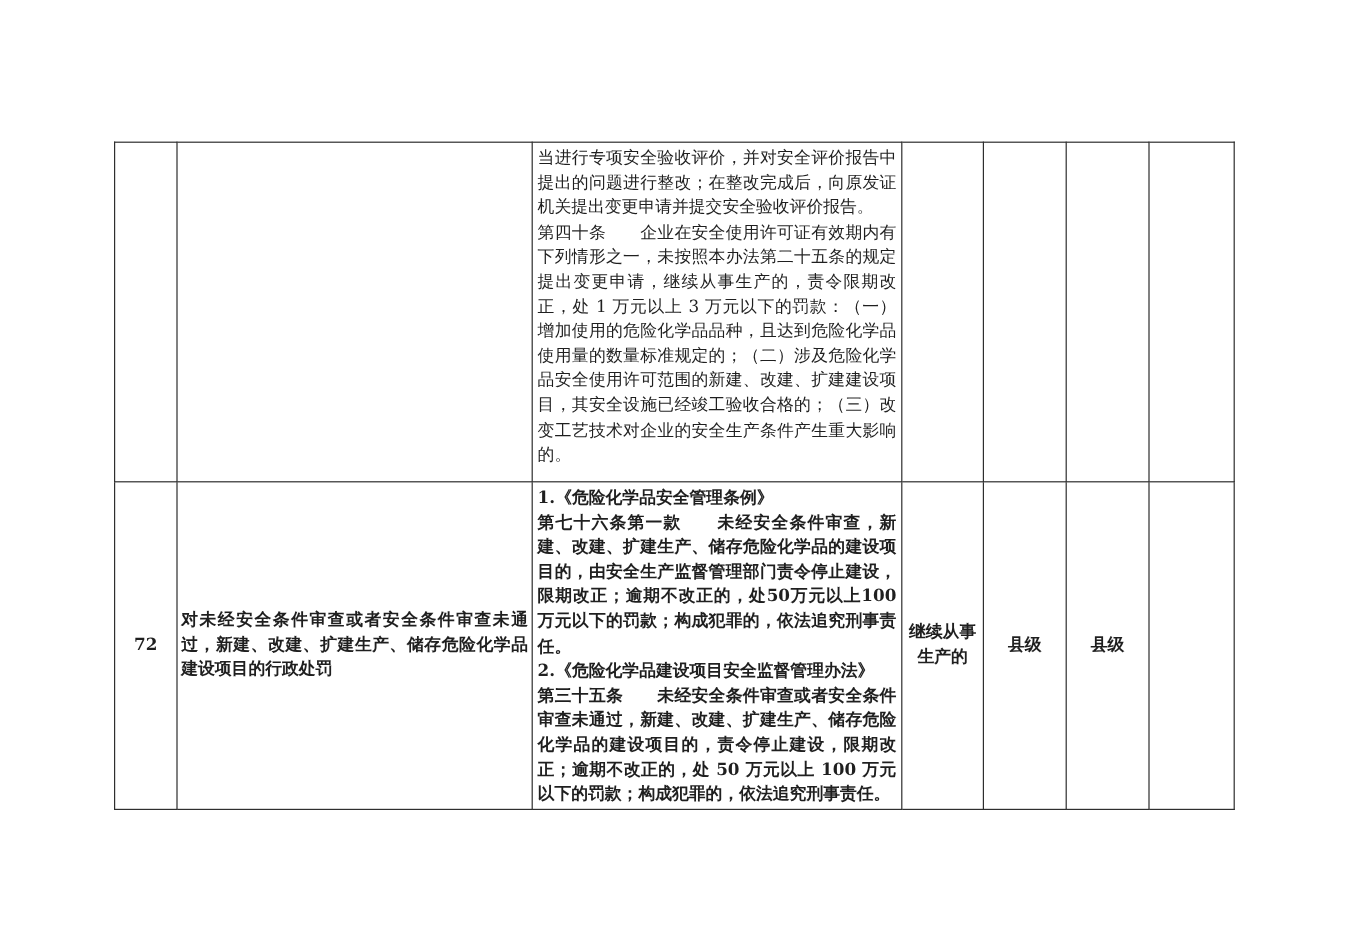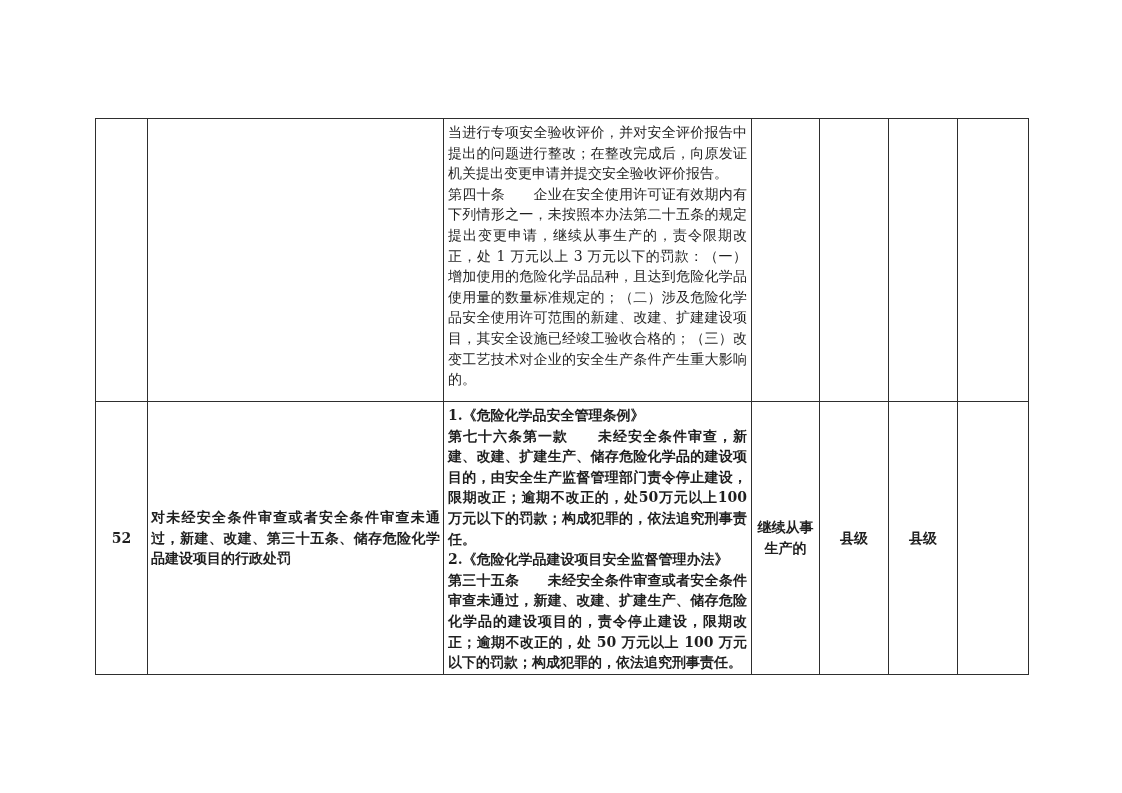--- a/index.html
+++ b/index.html
@@ -96,24 +96,24 @@
         </td>
         <td>
           <div class="center-text"></div>
         </td>
         <td>
           <div class="center-text"></div>
         </td>
       </tr>
       <tr class="row-72">
         <td>
-          <div class="center-text">52</div>
+          <div class="center-text">72</div>
         </td>
         <td>
-          <div class="item-text">对未经安全条件审查或者安全条件审查未通过，新建、改建、第三十五条、储存危险化学品建设项目的行政处罚</div>
+          <div class="item-text">对未经安全条件审查或者安全条件审查未通过，新建、改建、扩建生产、储存危险化学品建设项目的行政处罚</div>
         </td>
         <td class="cell-basis">
           <div class="basis-text clip">1.《危险化学品安全管理条例》
 第七十六条第一款　　未经安全条件审查，新建、改建、扩建生产、储存危险化学品的建设项目的，由安全生产监督管理部门责令停止建设，限期改正；逾期不改正的，处50万元以上100万元以下的罚款；构成犯罪的，依法追究刑事责任。
 2.《危险化学品建设项目安全监督管理办法》
 第三十五条　　未经安全条件审查或者安全条件审查未通过，新建、改建、扩建生产、储存危险化学品的建设项目的，责令停止建设，限期改正；逾期不改正的，处 50 万元以上 100 万元以下的罚款；构成犯罪的，依法追究刑事责任。
 建设项目发生本办法第十四条规定的变化后，未重</div>
         </td>
         <td>
           <div class="center-text">继续从事生产的</div>

